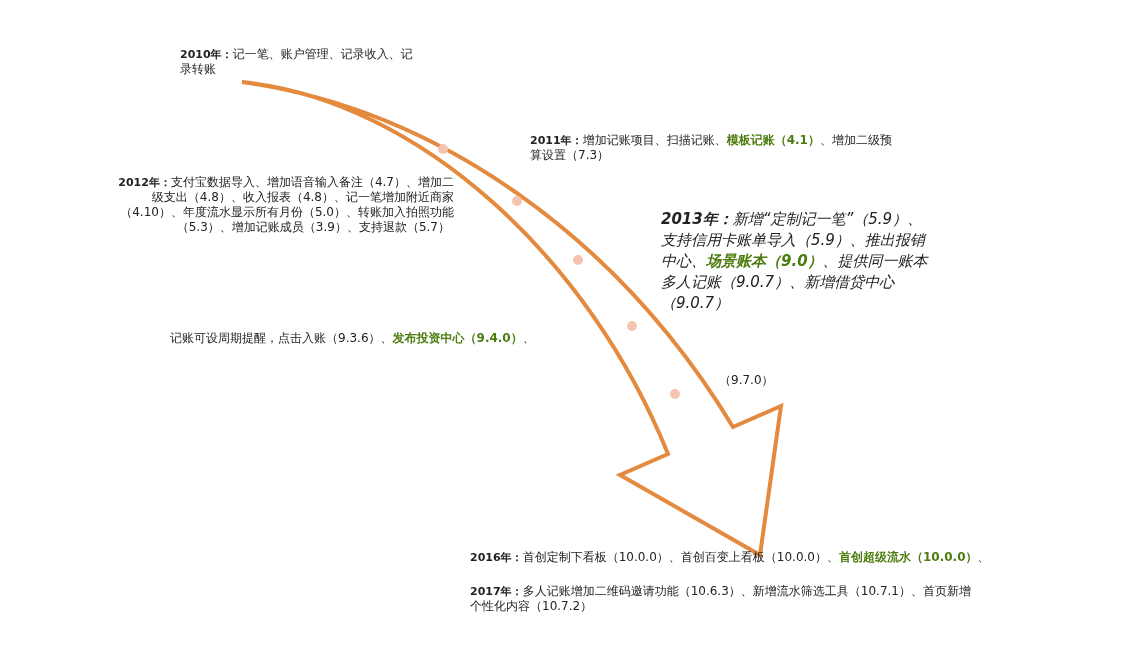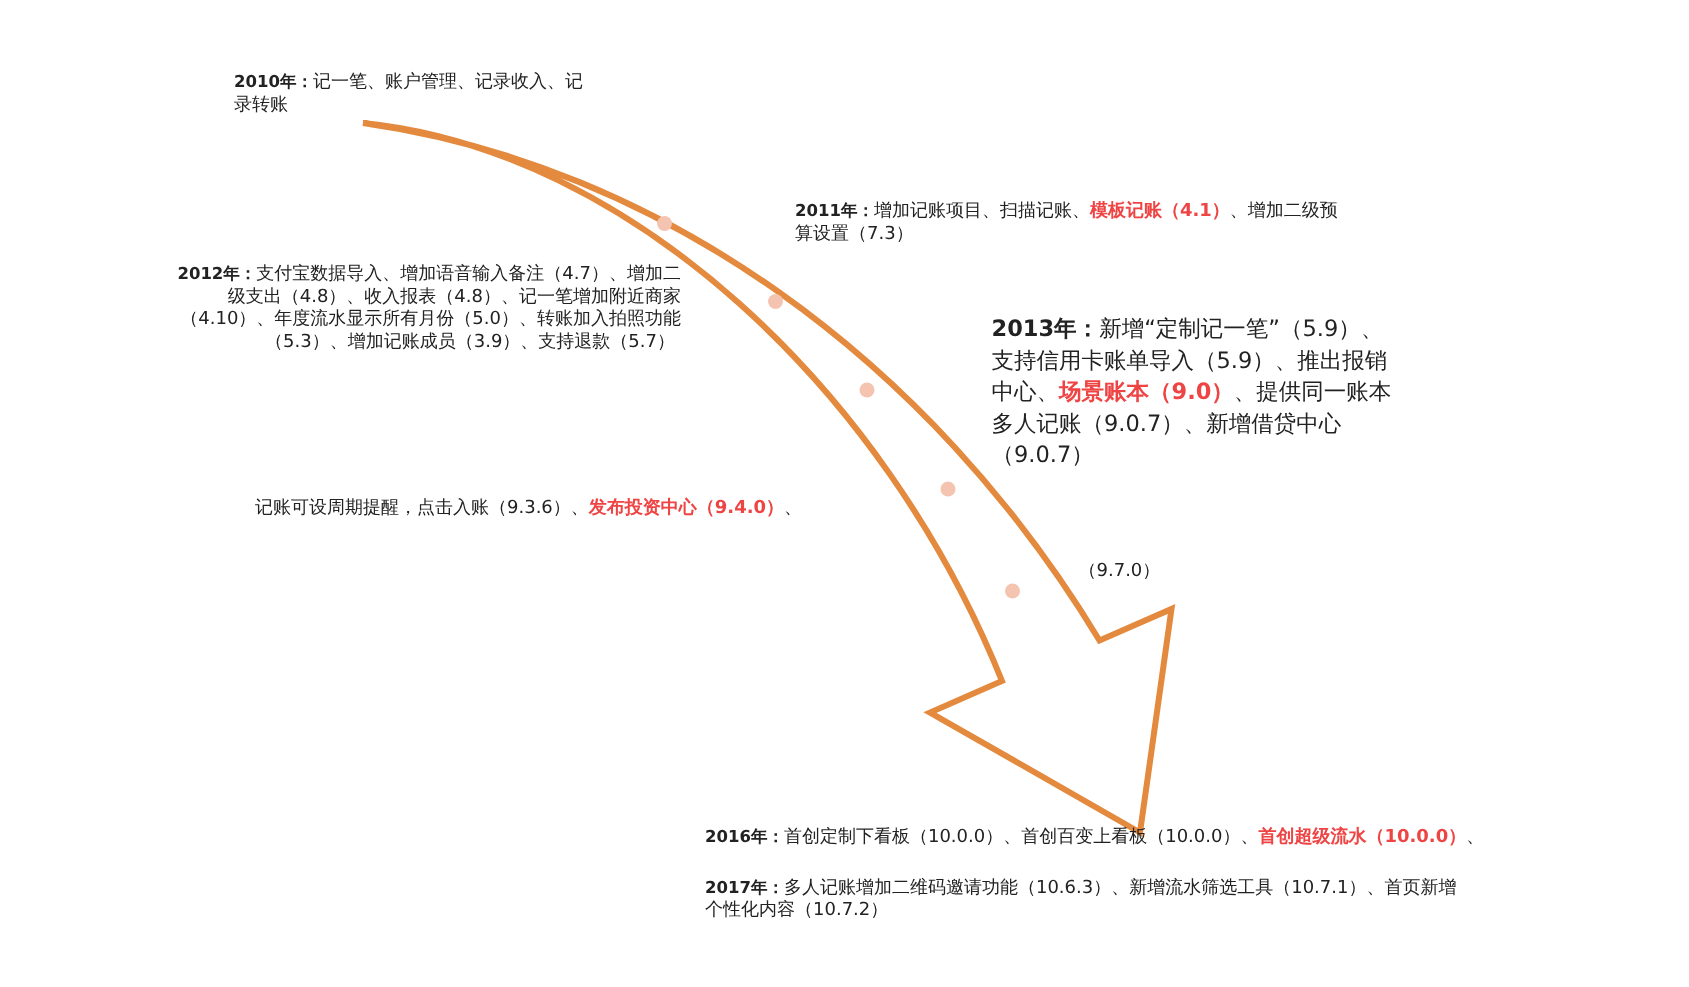--- a/index.html
+++ b/index.html
@@ -1,40 +1,40 @@
 <!DOCTYPE html>
 <html><head>
 <meta charset="utf-8">
 <style>
   html, body { margin: 0; padding: 0; background: #ffffff; }
   body { width: 1126px; height: 658px; position: relative; overflow: hidden;
          font-family: "DejaVu Sans", "Liberation Sans", sans-serif; color: #222; }
   svg.arrow { position: absolute; left: 0; top: 0; }
   .note { position: absolute; font-size: 12px; line-height: 15px; color: #222; }
   .note .yr { font-weight: bold; font-size: 11px; }
-  .note .hl { color: #ef4444; font-weight: bold; }
+  .note .hl { color: #4d7c0f; font-weight: bold; }
   .center { text-align: left; }
-  .big { font-size: 15px; line-height: 21px; }
+  .big { font-size: 15px; line-height: 21px; font-style: italic; }
   .big .yr { font-size: 15px; }
 </style>
 </head>
 <body>
 
 <svg class="arrow" width="1126" height="658">
   <path d="M242,82 C420,100 590,260 668,454 L620,475 L760,555 L781,406 L733,427 C620,240 440,110 242,82 Z" fill="none" stroke="#e38a3e" stroke-width="4" stroke-linejoin="miter"></path>
   <g fill="#f4c4b0">
     <circle cx="443" cy="149" r="5"></circle>
     <circle cx="517" cy="201" r="5"></circle>
     <circle cx="578" cy="260" r="5"></circle>
     <circle cx="632" cy="326" r="5"></circle>
     <circle cx="675" cy="394" r="5"></circle>
   </g>
 </svg>
 
-<div class="note" style="left:156px; top:47px; width:272px;">
+<div class="note" style="left:180px; top:47px; width:272px;">
   <div><span class="yr">2010年：</span><span>记一笔、账户管理、记录收入、记</span></div>
   <div class="center">录转账</div>
 </div>
 
 <div class="note" style="left:530px; top:133px; width:430px;">
   <div><span class="yr">2011年：</span><span>增加记账项目、扫描记账、</span><span class="hl">模板记账（4.1）</span><span>、增加二级预</span></div>
   <div>算设置（7.3）</div>
 </div>
 
 <div class="note" style="left:62px; top:175px; width:392px; text-align:right;">

